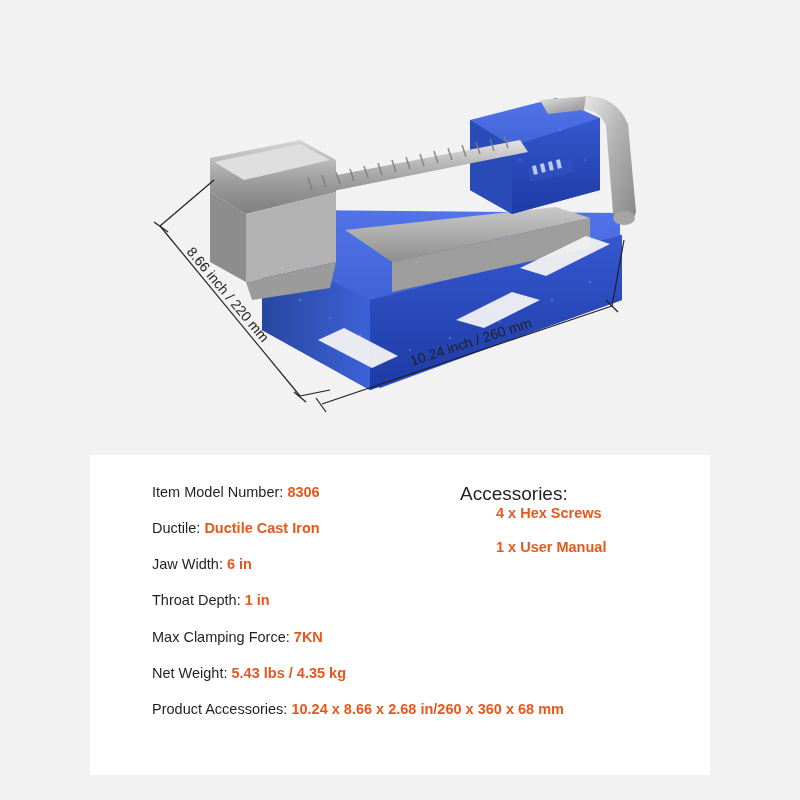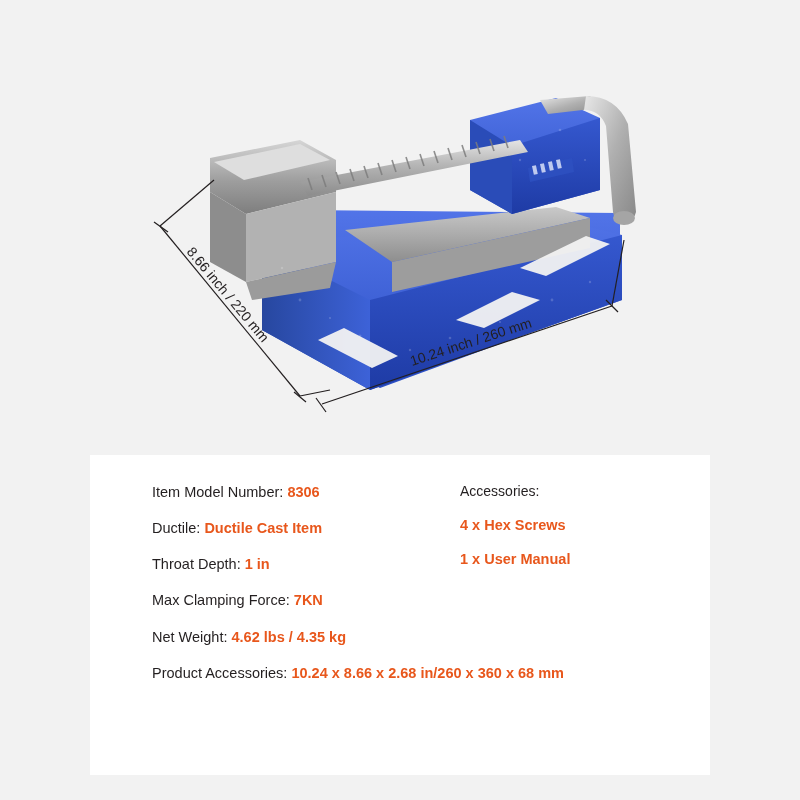--- a/index.html
+++ b/index.html
@@ -67,29 +67,29 @@
     white-space: nowrap;
   }
   .spec-label {
     color: #231f20;
   }
   .spec-value {
     color: #e8571c;
     font-weight: bold;
   }
   .acc-title {
-    font-size: 14px;
+    font-size: 19px;
     color: #231f20;
-    margin-bottom: 18px;
   }
   .acc-item {
     font-size: 14.5px;
     color: #e8571c;
     font-weight: bold;
     margin-bottom: 18px;
+    margin-left: 36px;
   }
   .dim-text {
     fill: #231f20;
     font-family: "Liberation Sans", sans-serif;
     font-size: 14px;
   }
 </style>
 </head>
 <body>
 
@@ -247,33 +247,37 @@
   <div class="spec-card">
     <div class="spec-columns">
 
       <div class="col-left">
         <div class="spec-row">
           <span class="spec-label">Item Model Number:</span>
           <span class="spec-value">8306</span>
         </div>
         <div class="spec-row">
           <span class="spec-label">Ductile:</span>
-          <span class="spec-value">Ductile Cast Item</span>
+          <span class="spec-value">Ductile Cast Iron</span>
+        </div>
+        <div class="spec-row">
+          <span class="spec-label">Jaw Width:</span>
+          <span class="spec-value">6 in</span>
         </div>
         <div class="spec-row">
           <span class="spec-label">Throat Depth:</span>
           <span class="spec-value">1 in</span>
         </div>
         <div class="spec-row">
           <span class="spec-label">Max Clamping Force:</span>
           <span class="spec-value">7KN</span>
         </div>
         <div class="spec-row">
           <span class="spec-label">Net Weight:</span>
-          <span class="spec-value">4.62 lbs /  4.35 kg</span>
+          <span class="spec-value">5.43 lbs /  4.35 kg</span>
         </div>
         <div class="spec-row">
           <span class="spec-label">Product Accessories:</span>
           <span class="spec-value">10.24 x 8.66 x 2.68 in/260 x 360 x 68 mm</span>
         </div>
       </div>
 
       <div class="col-right">
         <div class="acc-title">Accessories:</div>
         <div class="acc-item">4 x Hex Screws</div>

